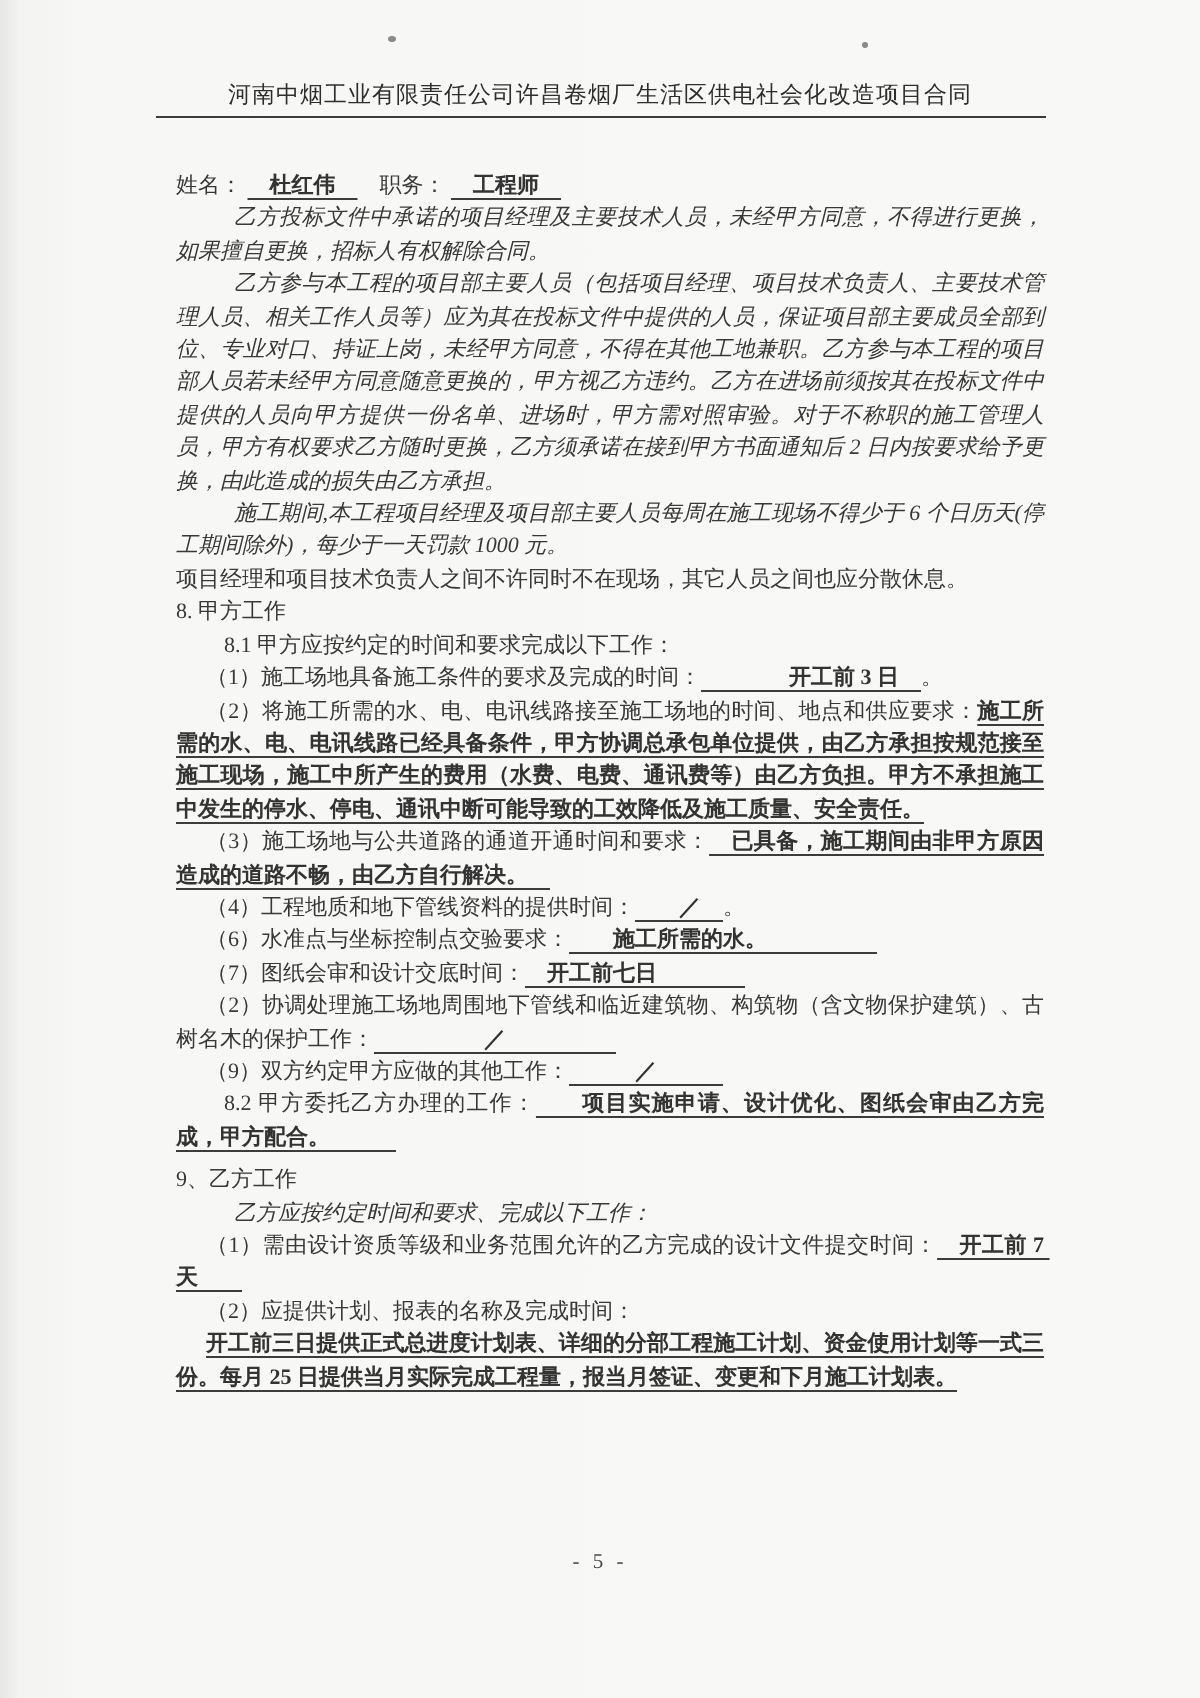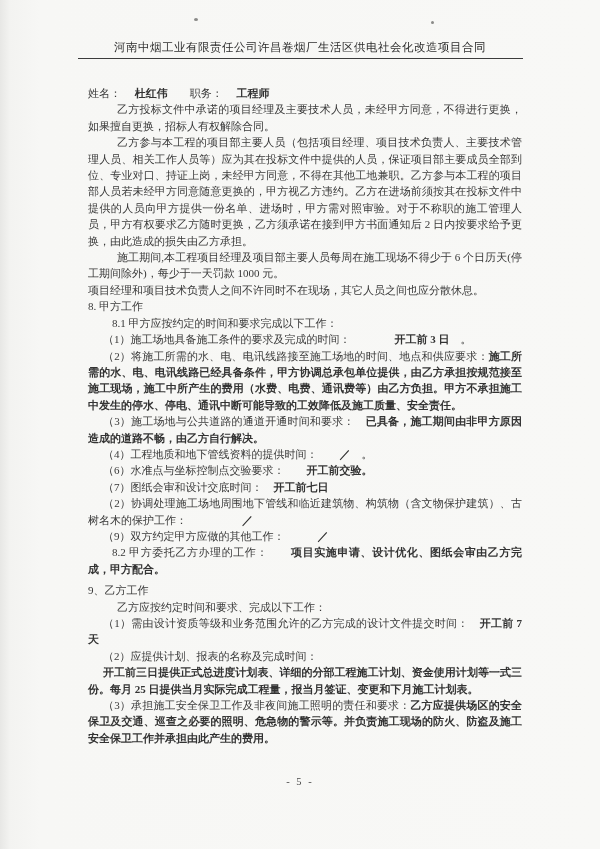--- a/index.html
+++ b/index.html
@@ -23,27 +23,28 @@
   .title-rule{
     position:absolute;left:78px;top:58px;width:445px;height:0;
     border-top:1.6px solid #3c3c3c;
   }
   .doc-body{
     position:absolute;left:88px;top:85px;width:434px;
     font-size:11px;line-height:16.4px;color:#383838;
     text-align:justify;
   }
   .doc-body p{margin:0;padding:0;}
-  .ind-p{text-indent:29px;}
+  .ind-p{text-indent:29px;font-style:italic;}
   .ind-s{text-indent:24px;}
   .ind-i{text-indent:15px;}
   .ind-0{text-indent:0;}
   .mt{margin-top:5px !important;}
   .fill{
     font-weight:bold;color:#333;
+    text-decoration:underline;
     text-underline-offset:3px;
     text-decoration-thickness:1.2px;
     text-decoration-color:#3c3c3c;
     white-space:pre-wrap;
   }
   .plain{white-space:pre-wrap;margin-top:32px;}
   .page-number{
     position:absolute;left:0;top:776px;width:600px;
     text-align:center;font-size:10.5px;color:#4a4a4a;letter-spacing:2px;
   }
@@ -63,27 +64,26 @@
       <p class="ind-p"><span class="plain">乙方投标文件中承诺的项目经理及主要技术人员，未经甲方同意，不得进行更换，如果擅自更换，招标人有权解除合同。</span></p>
       <p class="ind-p"><span class="plain">乙方参与本工程的项目部主要人员（包括项目经理、项目技术负责人、主要技术管理人员、相关工作人员等）应为其在投标文件中提供的人员，保证项目部主要成员全部到位、专业对口、持证上岗，未经甲方同意，不得在其他工地兼职。乙方参与本工程的项目部人员若未经甲方同意随意更换的，甲方视乙方违约。乙方在进场前须按其在投标文件中提供的人员向甲方提供一份名单、进场时，甲方需对照审验。对于不称职的施工管理人员，甲方有权要求乙方随时更换，乙方须承诺在接到甲方书面通知后 2 日内按要求给予更换，由此造成的损失由乙方承担。</span></p>
       <p class="ind-p"><span class="plain">施工期间,本工程项目经理及项目部主要人员每周在施工现场不得少于 6 个日历天(停工期间除外)，每少于一天罚款 1000 元。</span></p>
       <p class="ind-0"><span class="plain">项目经理和项目技术负责人之间不许同时不在现场，其它人员之间也应分散休息。</span></p>
       <p class="ind-0"><span class="plain">8. 甲方工作</span></p>
       <p class="ind-s"><span class="plain">8.1 甲方应按约定的时间和要求完成以下工作：</span></p>
       <p class="ind-i"><span class="plain">（1）施工场地具备施工条件的要求及完成的时间：</span><span class="fill">　　　　开工前 3 日　</span><span class="plain">。</span></p>
       <p class="ind-i"><span class="plain">（2）将施工所需的水、电、电讯线路接至施工场地的时间、地点和供应要求：</span><span class="fill">施工所需的水、电、电讯线路已经具备条件，甲方协调总承包单位提供，由乙方承担按规范接至施工现场，施工中所产生的费用（水费、电费、通讯费等）由乙方负担。甲方不承担施工中发生的停水、停电、通讯中断可能导致的工效降低及施工质量、安全责任。</span></p>
       <p class="ind-i"><span class="plain">（3）施工场地与公共道路的通道开通时间和要求：</span><span class="fill">　已具备，施工期间由非甲方原因造成的道路不畅，由乙方自行解决。　</span></p>
       <p class="ind-i"><span class="plain">（4）工程地质和地下管线资料的提供时间：</span><span class="fill">　　／　</span><span class="plain">。</span></p>
-      <p class="ind-i"><span class="plain">（6）水准点与坐标控制点交验要求：</span><span class="fill">　　开工前交验。　　　　　</span></p>
+      <p class="ind-i"><span class="plain">（6）水准点与坐标控制点交验要求：</span><span class="fill">　　施工所需的水。　　　　　</span></p>
       <p class="ind-i"><span class="plain">（7）图纸会审和设计交底时间：</span><span class="fill">　开工前七日　　　　</span></p>
       <p class="ind-i"><span class="plain">（2）协调处理施工场地周围地下管线和临近建筑物、构筑物（含文物保护建筑）、古树名木的保护工作：</span><span class="fill">　　　　　／　　　　　</span></p>
       <p class="ind-i"><span class="plain">（9）双方约定甲方应做的其他工作：</span><span class="fill">　　　／　　　</span></p>
       <p class="ind-s"><span class="plain">8.2 甲方委托乙方办理的工作：</span><span class="fill">　　项目实施申请、设计优化、图纸会审由乙方完成，甲方配合。　　　</span></p>
       <p class="ind-0 mt"><span class="plain">9、乙方工作</span></p>
       <p class="ind-p"><span class="plain">乙方应按约定时间和要求、完成以下工作：</span></p>
       <p class="ind-i"><span class="plain">（1）需由设计资质等级和业务范围允许的乙方完成的设计文件提交时间：</span><span class="fill">　开工前 7 天　　</span></p>
       <p class="ind-i"><span class="plain">（2）应提供计划、报表的名称及完成时间：</span></p>
       <p class="ind-i"><span class="fill">开工前三日提供正式总进度计划表、详细的分部工程施工计划、资金使用计划等一式三份。每月 25 日提供当月实际完成工程量，报当月签证、变更和下月施工计划表。</span></p>
-      <p class="ind-i"><span class="plain">（3）承担施工安全保卫工作及非夜间施工照明的责任和要求：</span><span class="fill">乙方应提供场区的安全保卫及交通、巡查之必要的照明、危急物的警示等。并负责施工现场的防火、防盗及施工安全保卫工作并承担由此产生的费用。</span></p>
     </div>
 
   <div class="page-number">- 5 -</div>
 </div>
 
 </body></html>

